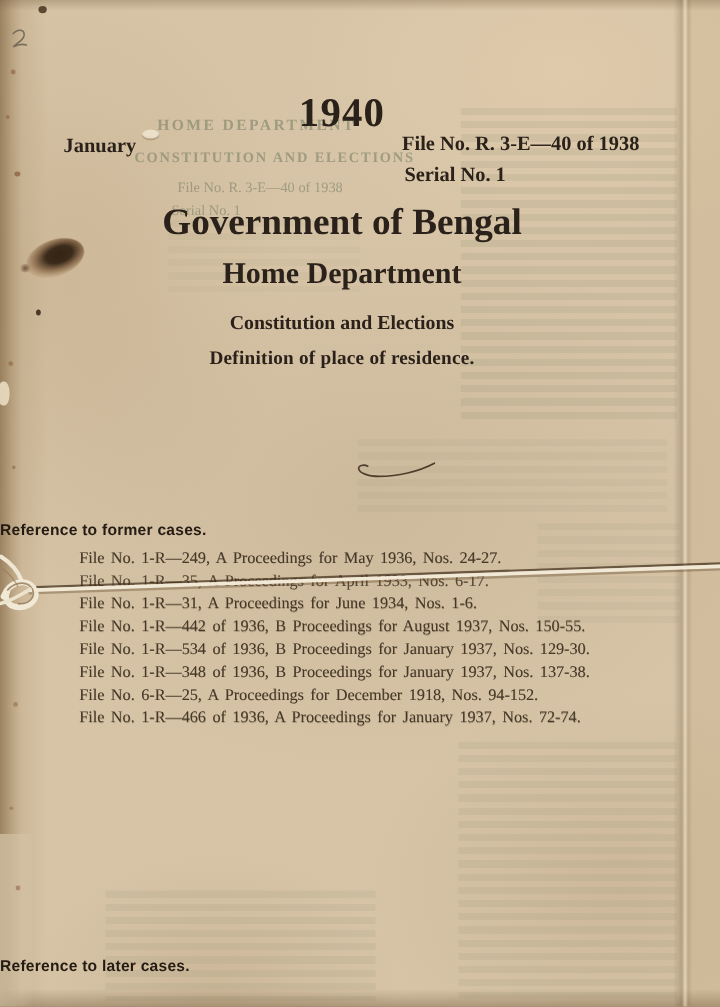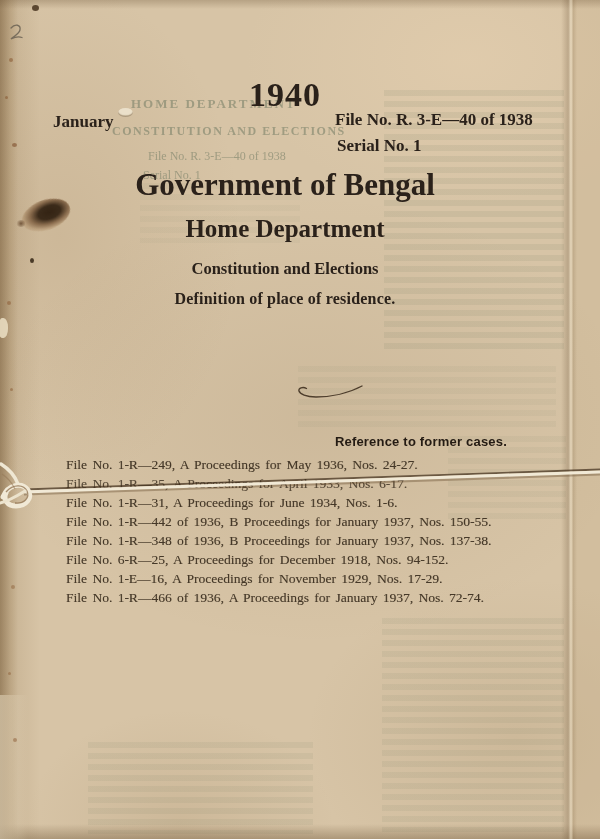--- a/index.html
+++ b/index.html
@@ -35,22 +35,22 @@
     background:repeating-linear-gradient(to bottom, rgba(120,128,100,0.15) 0px, rgba(120,128,100,0.15) 6px, rgba(120,128,100,0) 6px, rgba(120,128,100,0) 11px);}
   
   .ink{color:#2a211a;z-index:5;}
   .ctr{left:-15px;width:600px;text-align:center;}
   .h-year{top:76px;font-size:34px;font-weight:bold;letter-spacing:1px;}
   .h-gov{top:167px;font-size:31px;font-weight:bold;}
   .h-home{top:215px;font-size:25px;font-weight:bold;}
   .h-const{top:259px;font-size:16.5px;font-weight:bold;}
   .h-def{top:290px;font-size:16px;font-weight:600;letter-spacing:0.2px;}
   .h-side{font-size:17px;font-weight:bold;white-space:nowrap;}
-  .sec-head{left:0;width:484px;text-align:right;font-family:"Liberation Sans",sans-serif;
-    font-size:13px;font-weight:bold;color:#241b13;letter-spacing:0.2px;z-index:5;padding-left:23px;}
+  .sec-head{left:0;width:484px;text-align:left;font-family:"Liberation Sans",sans-serif;
+    font-size:13px;font-weight:bold;color:#241b13;letter-spacing:0.2px;z-index:5;}
   .rows{left:66px;top:455px;width:480px;z-index:5;}
   .case-row{font-size:13.5px;line-height:19px;color:#453828;white-space:nowrap;word-spacing:2px;
     text-shadow:0.3px 0.3px 0 rgba(69,56,40,0.35);}
   .case-row.obscured{opacity:0.88;}
   
   .stain-big{left:21px;top:200px;width:50px;height:30px;z-index:6;border-radius:50%;
     transform:rotate(-20deg);filter:blur(0.6px);
     background:radial-gradient(ellipse at 58% 45%, rgba(43,27,12,0.95) 0%, rgba(43,27,12,0.9) 28%, rgba(92,56,26,0.6) 48%, rgba(140,95,50,0.25) 66%, rgba(140,95,50,0) 80%);}
   .stain-sat{left:16px;top:220px;width:10px;height:7px;z-index:6;border-radius:50%;
     background:radial-gradient(circle, rgba(80,48,22,0.7), rgba(80,48,22,0) 75%);}
@@ -85,27 +85,28 @@
   <div class="abs ink ctr h-gov">Government of Bengal</div>
   <div class="abs ink ctr h-home">Home Department</div>
   <div class="abs ink ctr h-const">Constitution and Elections</div>
   <div class="abs ink ctr h-def">Definition of place of residence.</div>
 
   <div class="abs sec-head" style="top:434px;">Reference to former cases.</div>
   <div class="abs rows">
     <div class="case-row">File No. 1-R—249, A Proceedings for May 1936, Nos. 24-27.</div>
     <div class="case-row obscured">File No. 1-R—35, A Proceedings for April 1933, Nos. 6-17.</div>
     <div class="case-row">File No. 1-R—31, A Proceedings for June 1934, Nos. 1-6.</div>
-    <div class="case-row">File No. 1-R—442 of 1936, B Proceedings for January 1937, Nos. 150-55.</div>
+    <div class="case-row">File No. 1-R—442 of 1936, B Proceedings for August 1937, Nos. 150-55.</div>
+    <div class="case-row">File No. 1-R—534 of 1936, B Proceedings for January 1937, Nos. 129-30.</div>
     <div class="case-row">File No. 1-R—348 of 1936, B Proceedings for January 1937, Nos. 137-38.</div>
     <div class="case-row">File No. 6-R—25, A Proceedings for December 1918, Nos. 94-152.</div>
-    <div class="case-row">File No. 1-E—16, A Proceedings for November 1929, Nos. 17-29.</div>
     <div class="case-row">File No. 1-R—466 of 1936, A Proceedings for January 1937, Nos. 72-74.</div>
   </div>
 
+  <div class="abs sec-head" style="top:797px;">Reference to later cases.</div>
 
   <div class="abs stain-big"></div>
   <div class="abs stain-sat"></div>
   <div class="abs chip"></div>
   <div class="abs chip2"></div>
   <div class="abs speck" style="left:32px;top:5px;width:7px;height:6px;background:rgba(62,42,22,0.8);"></div>
   <div class="abs speck" style="left:30px;top:258px;width:4px;height:5px;background:rgba(50,36,20,0.85);"></div>
   <div class="abs speck" style="left:9px;top:58px;width:4px;height:4px;background:rgba(130,80,40,0.5);"></div>
   <div class="abs speck" style="left:5px;top:96px;width:3px;height:3px;background:rgba(130,80,40,0.5);"></div>
   <div class="abs speck" style="left:12px;top:143px;width:5px;height:4px;background:rgba(120,70,34,0.55);"></div>

